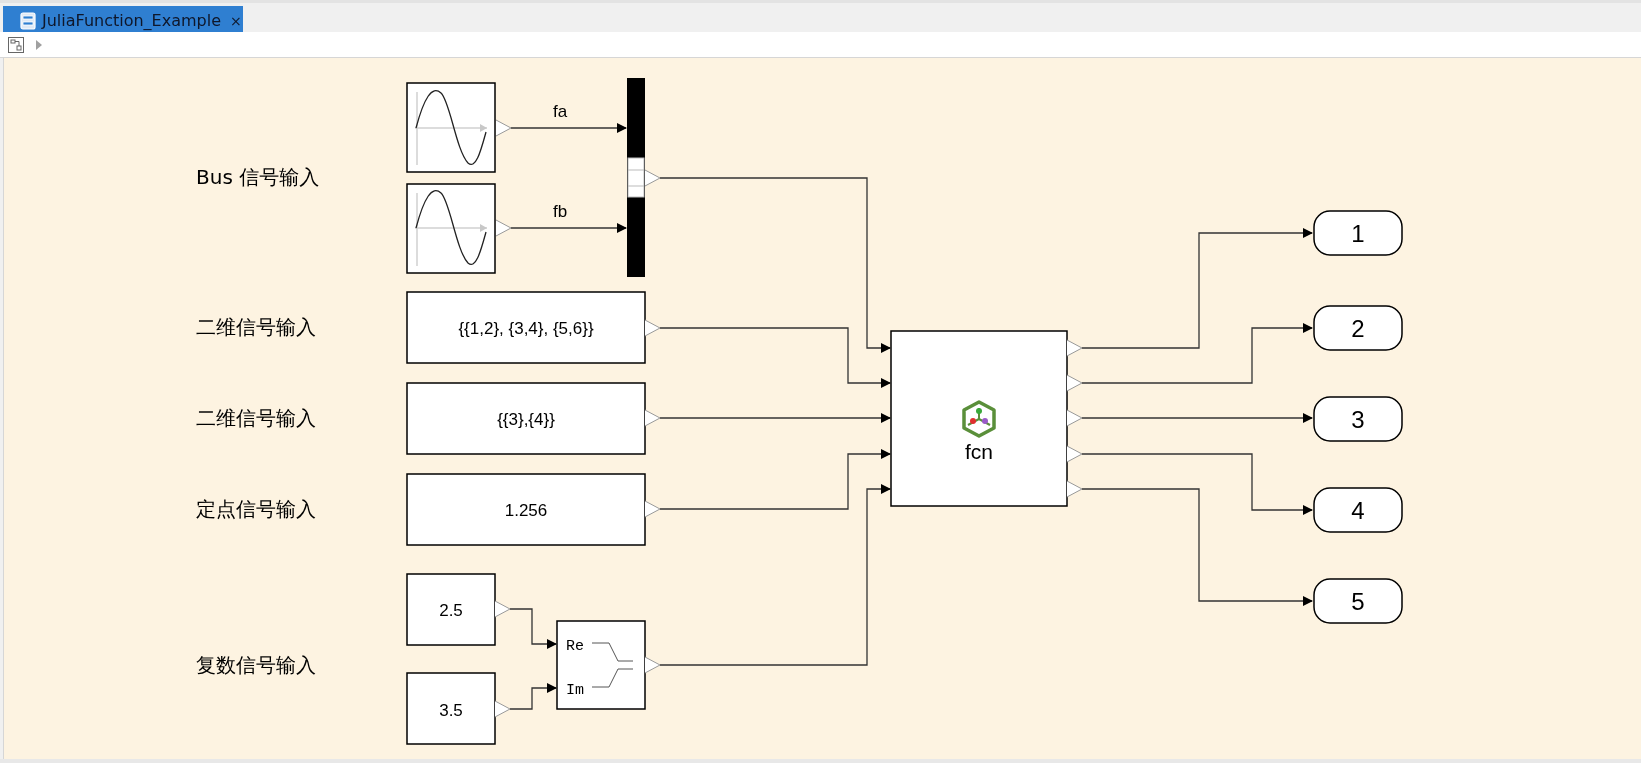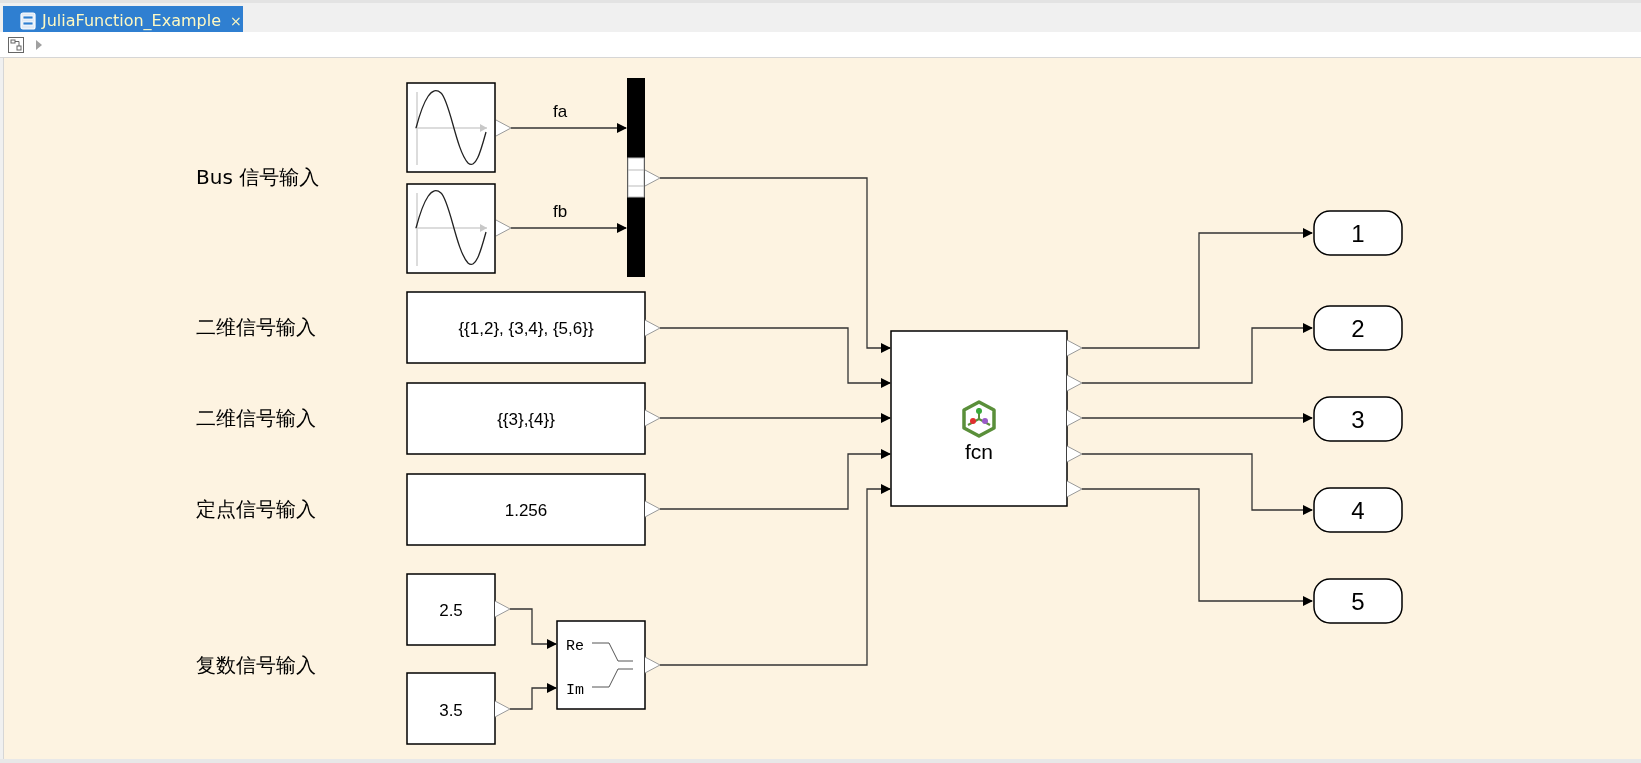--- a/index.html
+++ b/index.html
@@ -3,21 +3,21 @@
 <meta charset="utf-8">
 <style>
   html, body { margin:0; padding:0; }
   body {
     width:1641px; height:763px; position:relative; overflow:hidden;
     background:#f0f0f0; font-family:"Liberation Sans", sans-serif;
   }
   .tabstrip { position:absolute; left:0; top:0; width:1641px; height:32px; background:#f0f0f0; border-top:3px solid #e3e3e3; box-sizing:border-box; }
   .tab {
     position:absolute; left:3px; top:3px; width:240px; height:29px;
-    background:#2f7fd1; color:#fef9c3; display:flex; align-items:center;
+    background:#2f7fd1; color:#0f172a; display:flex; align-items:center;
     font-size:16px; font-family:"DejaVu Sans", sans-serif; box-sizing:border-box; padding-left:17px;
   }
   .tab .model-icon { width:16px; height:18px; margin-right:6px; }
   .tab .close { margin-left:9px; font-size:14px; cursor:pointer; }
   .toolbar { position:absolute; left:0; top:32px; width:1641px; height:26px; background:#fff; border-bottom:1px solid #d6d6d6; box-sizing:border-box; }
   .toolbar .diagram-icon { position:absolute; left:8px; top:5px; width:16px; height:16px; }
   .toolbar .expand { position:absolute; left:36px; top:8px; width:0; height:0; border-top:5px solid transparent; border-bottom:5px solid transparent; border-left:6px solid #a0a0a0; cursor:pointer; }
   .canvas { position:absolute; left:3px; top:58px; width:1638px; height:701px; background:#fdf3e1; border-left:1px solid #d6d6d6; box-sizing:border-box; }
   .bottom-bar { position:absolute; left:0; top:759px; width:1641px; height:4px; background:#e8e8e8; }
   svg.diagram { position:absolute; left:0; top:0; }

